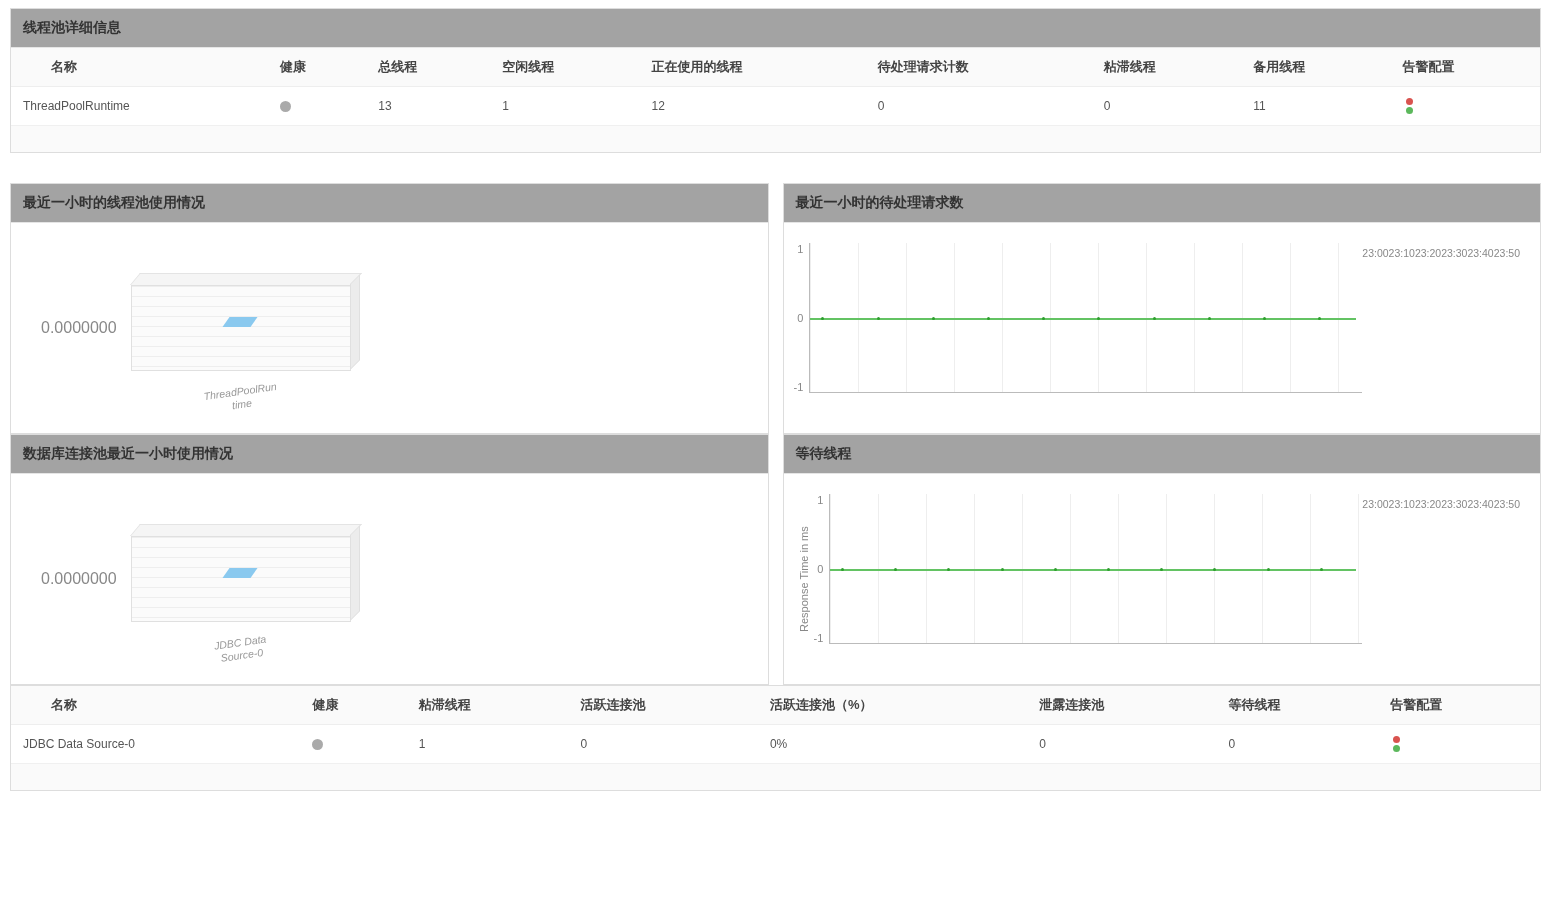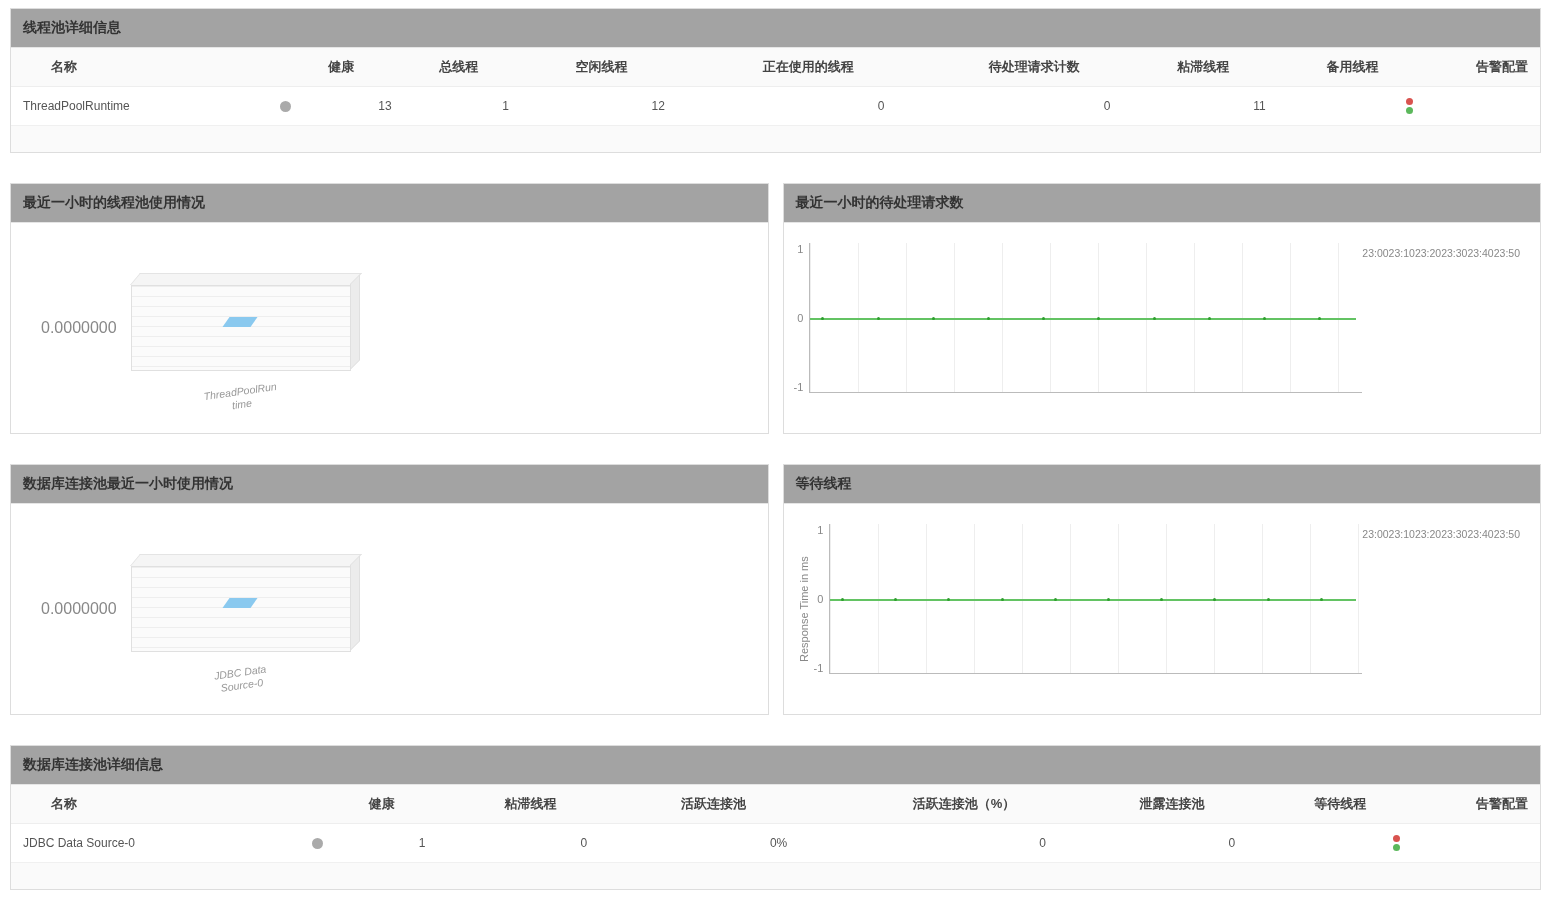--- a/index.html
+++ b/index.html
@@ -22,21 +22,21 @@
     font-size: 14px;
     border-bottom: 1px solid #e5e5e5;
   }
   table.data-table {
     width: 100%;
     border-collapse: collapse;
   }
   table.data-table th {
     background: #fafafa;
     padding: 10px 12px;
-    text-align: right;
+    text-align: left;
     font-weight: bold;
     font-size: 13px;
     color: #444;
     border-bottom: 1px solid #eee;
   }
   table.data-table th:first-child { text-align: left; padding-left: 40px; }
   table.data-table td {
     padding: 10px 12px;
     text-align: left;
     border-bottom: 1px solid #f0f0f0;
@@ -67,21 +67,20 @@
     left: 3px;
     width: 7px; height: 7px;
     border-radius: 50%;
   }
   .alarm-icon::before { top: 1px; background: #d9534f; }
   .alarm-icon::after  { top: 10px; background: #5cb85c; }
 
   .two-col {
     display: flex;
     gap: 14px;
-    margin-bottom: 30px;
   }
   .two-col .panel { flex: 1; margin-bottom: 0; }
   .chart-body {
     padding: 10px 20px 10px 10px;
     height: 210px;
     display: flex;
     align-items: center;
   }
 
   
@@ -346,21 +345,20 @@
             <span>23:40</span>
             <span>23:50</span>
           </div>
         </div>
       </div>
     </div>
   </div>
 </div>
 
 <div class="panel">
-  <div class="panel-header">数据库连接池详细信息</div>
   <table class="data-table">
     <thead>
         <tr>
       <th>名称</th>
       <th>健康</th>
       <th>粘滞线程</th>
       <th>活跃连接池</th>
       <th>活跃连接池（%）</th>
       <th>泄露连接池</th>
       <th>等待线程</th>

